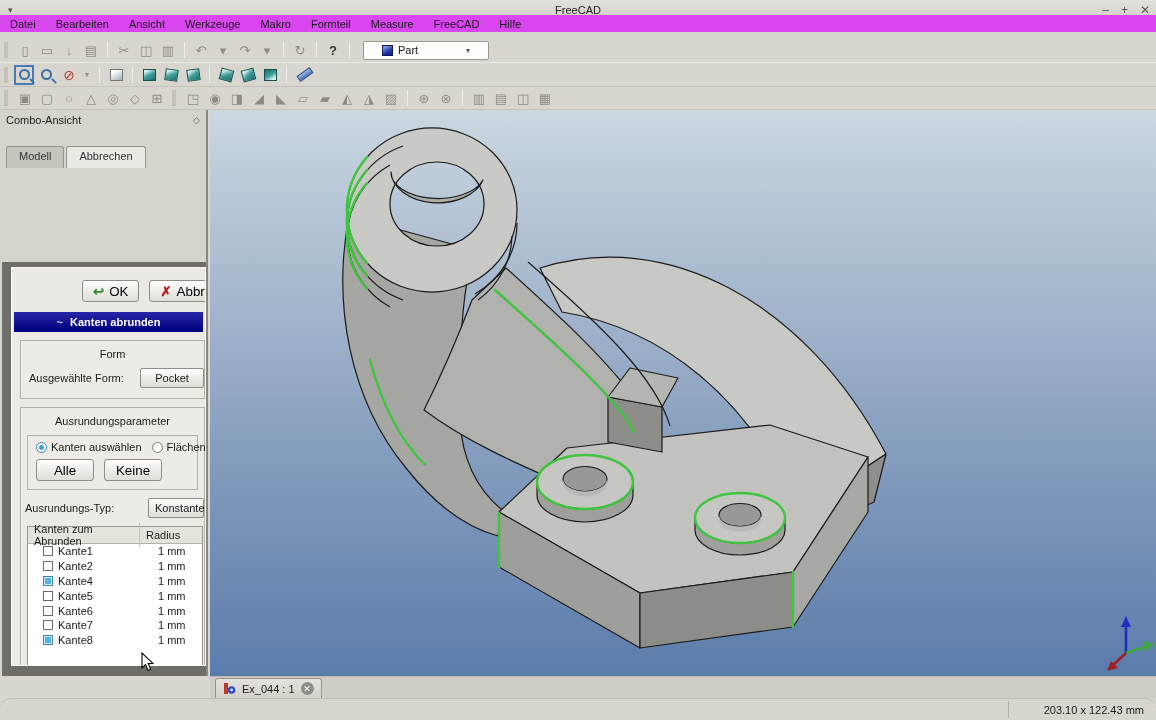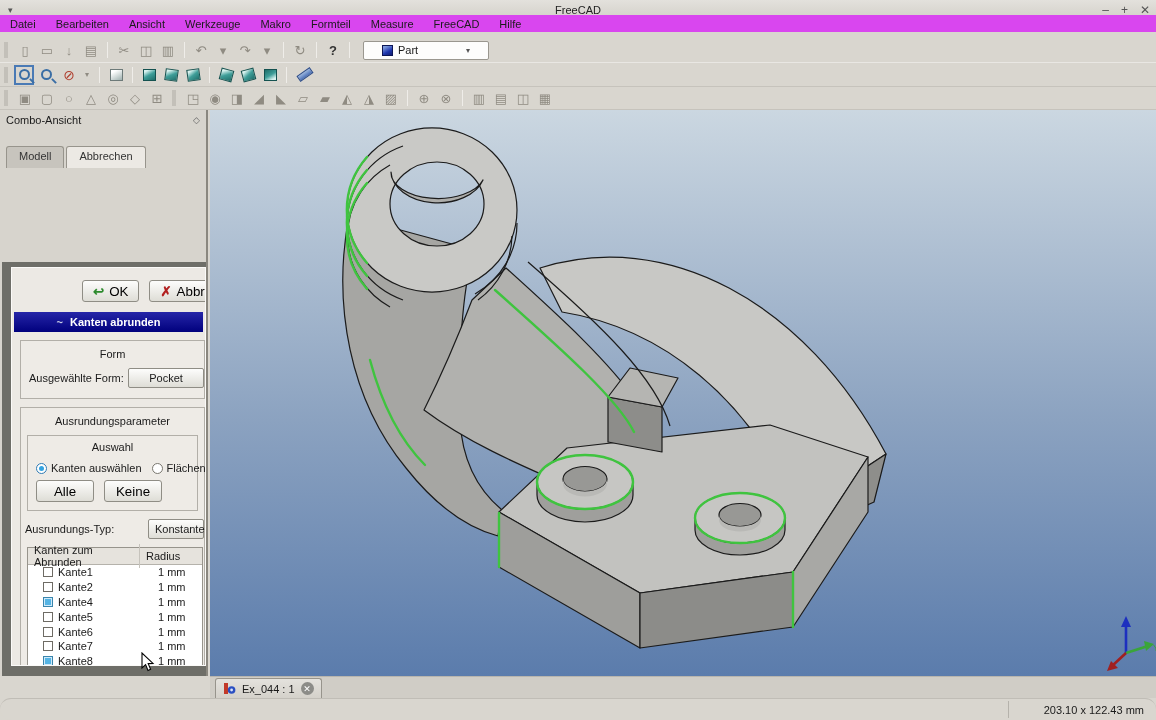--- a/index.html
+++ b/index.html
@@ -65,21 +65,21 @@
   .pbtn .gico { color:#2c8a2c; font-weight:bold; }
   .pbtn .rico { color:#b22020; font-weight:bold; }
 
   .bluebar { margin:10px 2px 0 2px; height:20px; background:linear-gradient(#2626a8,#00007d);
     color:#fff; font-weight:bold; display:flex; align-items:center; justify-content:center; gap:7px; }
   .bluebar .fillet-ico { color:#c9cde6; font-weight:bold; }
 
   .gbox { border:1px solid #b2afa8; background:#eeebe6; margin:8px 0 0 8px; padding:4px 0 8px 0; }
   .gbox .gtitle { text-align:center; padding:3px 0 6px 0; color:#1a1a1a; }
   .formrow { display:flex; align-items:center; padding:2px 0 2px 8px; }
-  .valuebtn { margin-left:auto; width:76px; height:20px; background:linear-gradient(#fdfdfc,#deddd6);
+  .valuebtn { margin-left:auto; width:64px; height:20px; background:linear-gradient(#fdfdfc,#deddd6);
     border:1px solid #8f8d85; border-radius:2px; display:flex; align-items:center; justify-content:center; }
 
   .subbox { border:1px solid #b2afa8; background:#eeebe6; margin:2px 6px 0 6px; padding:2px 0 8px 0; }
   .radiorow { display:flex; align-items:center; gap:4px; padding:3px 0 6px 8px; white-space:nowrap; }
   .radio { width:11px; height:11px; border:1px solid #7a776f; border-radius:50%; background:#fff; position:relative; flex:none; }
   .radio.sel { border-color:#2e7bb5; }
   .radio.sel::after { content:""; position:absolute; left:2px; top:2px; width:5px; height:5px; border-radius:50%; background:#35a3e0; }
   .selbtns { display:flex; gap:10px; padding-left:8px; }
   .selbtns .pbtn { width:58px; justify-content:center; }
 
@@ -285,21 +285,20 @@
         <div class="formrow">
           <span>Ausgewählte Form:</span>
           <span class="valuebtn">Pocket</span>
         </div>
       </div>
 
       <div class="gbox" style="padding-bottom:6px;">
         <div class="gtitle">Ausrundungsparameter</div>
 
         <div class="subbox">
-          <div class="gtitle">Auswahl</div>
           <div class="radiorow">
             <span class="radio sel"></span>
             <span>Kanten auswählen</span>
             <span class="radio" style="margin-left:6px"></span>
             <span>Flächen auswählen</span>
           </div>
           <div class="selbtns">
             <button class="pbtn">Alle</button>
             <button class="pbtn">Keine</button>
           </div>

